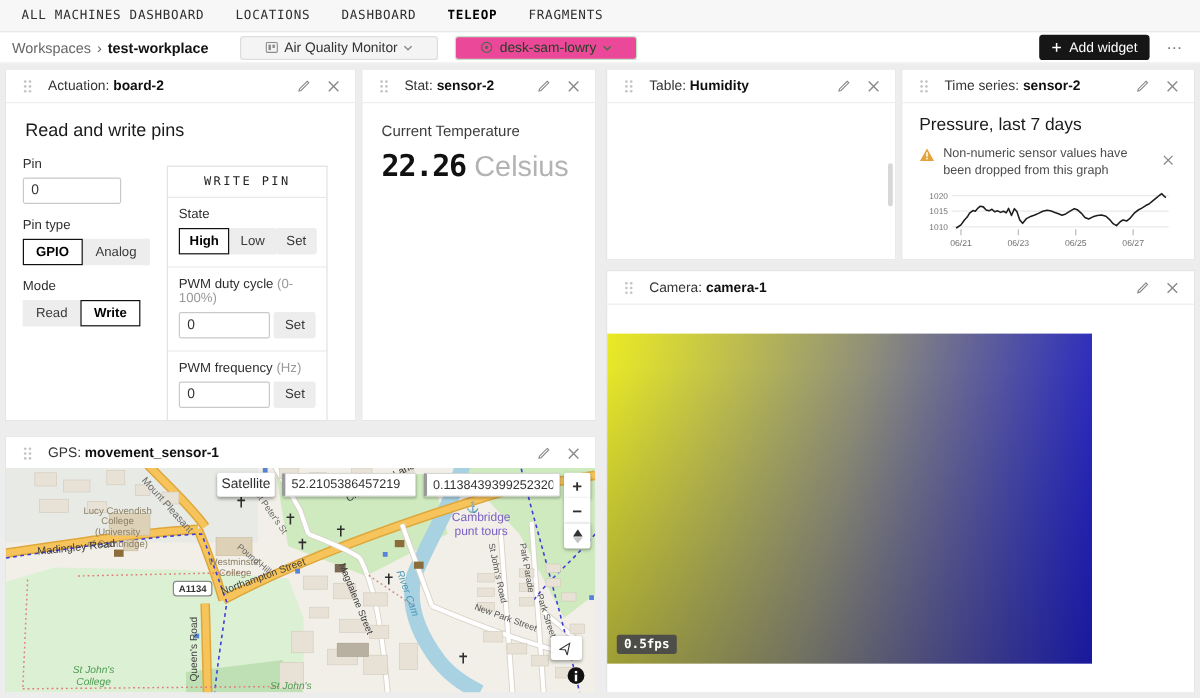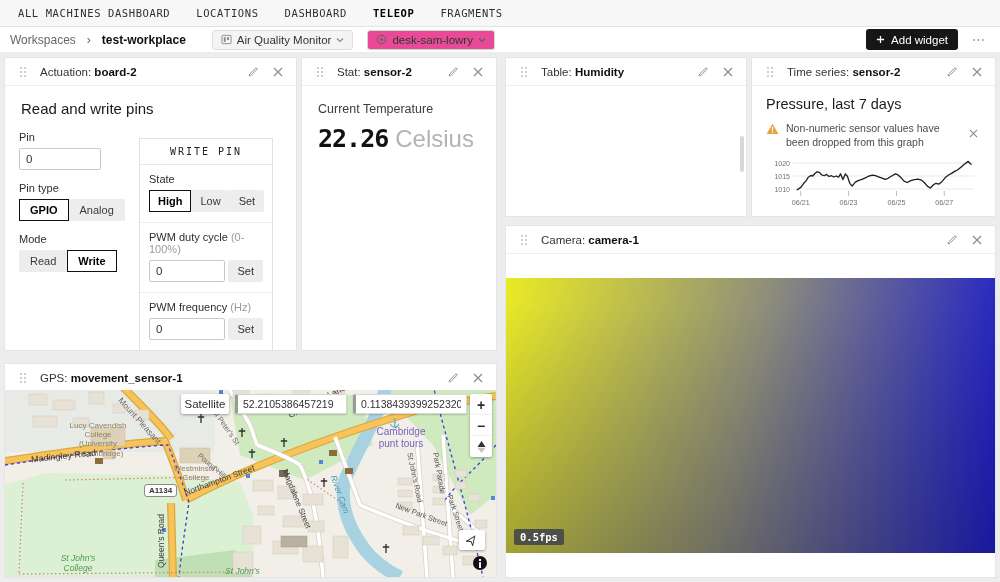--- a/index.html
+++ b/index.html
@@ -8,23 +8,23 @@
        font-family:"Liberation Sans",sans-serif;color:#222;}
   
   .topnav{position:absolute;left:0;top:0;width:1000px;height:27px;background:#f7f7f7;
           border-bottom:1px solid #e3e3e3;display:flex;align-items:center;gap:26px;padding:0 18px;
           font-family:"DejaVu Sans Mono",monospace;font-size:10.5px;letter-spacing:.6px;color:#2f2f2f;}
   .topnav .nav-item{cursor:pointer;white-space:nowrap;}
   .topnav .nav-item.active{font-weight:bold;color:#000;}
   
   .toolbar{position:absolute;left:0;top:27px;width:1000px;height:26px;background:#fff;
            border-bottom:1px solid #ececec;display:flex;align-items:center;padding:0 10px;}
-  .crumb{font-size:12px;color:#666;display:flex;align-items:center;gap:11px;}
+  .crumb{font-size:12px;color:#666;display:flex;align-items:center;gap:5px;}
   .crumb b{color:#111;font-weight:700;}
-  .select-pill{display:flex;align-items:center;gap:5px;height:20px;padding:0 8px;border-radius:3px;
+  .select-pill{display:flex;align-items:center;gap:5px;height:20px;padding:0 20px;border-radius:3px;
                font-size:11.5px;color:#333;cursor:pointer;}
   .pill-gray{background:#f4f4f4;border:1px solid #ddd;margin-left:26px;}
   .pill-green{background:#ec4899;border:1px solid #c4e2c6;margin-left:14px;color:#233f24;}
   .chev{width:8px;height:6px;}
   .add-widget{margin-left:auto;display:flex;align-items:center;gap:6px;background:#161616;color:#fff;
               font-size:11.5px;height:21px;padding:0 10px;border-radius:3px;cursor:pointer;}
   .overflow-dots{margin-left:14px;margin-right:4px;color:#777;font-size:13px;letter-spacing:1px;cursor:pointer;}
   
   .widget{position:absolute;background:#fff;border:1px solid #e5e5e5;}
   .whead{height:28px;border-bottom:1px solid #ededed;display:flex;align-items:center;padding:0 10px;gap:9px;}
@@ -64,21 +64,21 @@
   .tbl-colhead{font-size:12px;color:#9a9a9a;height:30px;display:flex;align-items:center;}
   .tbl-row{font-size:12.5px;color:#222;height:27px;display:flex;align-items:center;}
   .scrollthumb{position:absolute;right:2px;top:78px;width:4px;height:36px;background:#d7d7d7;border-radius:2px;}
   
   .ts-body{padding:10px 14px 6px 14px;}
   .ts-title{font-size:14.5px;color:#1c1c1c;}
   .ts-warn{display:flex;gap:7px;margin-top:9px;align-items:flex-start;}
   .ts-warn-text{font-size:10.5px;color:#4c4c4c;line-height:1.35;width:168px;}
   .ts-warn-x{margin-left:auto;margin-top:4px;}
   
-  .cam-img{position:absolute;left:0;top:52px;width:489px;height:275px;
+  .cam-img{position:absolute;left:0;top:52px;width:404px;height:275px;
     background:linear-gradient(180deg, rgba(0,0,0,0) 10%, rgba(40,40,40,0.30) 100%),
                linear-gradient(102deg, #eaea25 0%, #8f8f7a 48%, #1212cf 100%);}
   .fps-badge{position:absolute;left:8px;bottom:8px;background:rgba(72,72,74,0.92);color:#fff;
              font-family:"DejaVu Sans Mono",monospace;font-size:10.5px;font-weight:bold;
              padding:2px 6px;border-radius:2px;}
   
   .map{position:absolute;left:0;top:26px;width:491px;height:187px;overflow:hidden;background:#f1efe7;}
   .mlbl{position:absolute;white-space:pre-line;line-height:1.15;pointer-events:none;}
   .map-ctrl{position:absolute;background:#fff;border-radius:2px;box-shadow:0 1px 3px rgba(0,0,0,.35);
             display:flex;align-items:center;justify-content:center;font-size:11.5px;color:#2e2e2e;cursor:pointer;}

